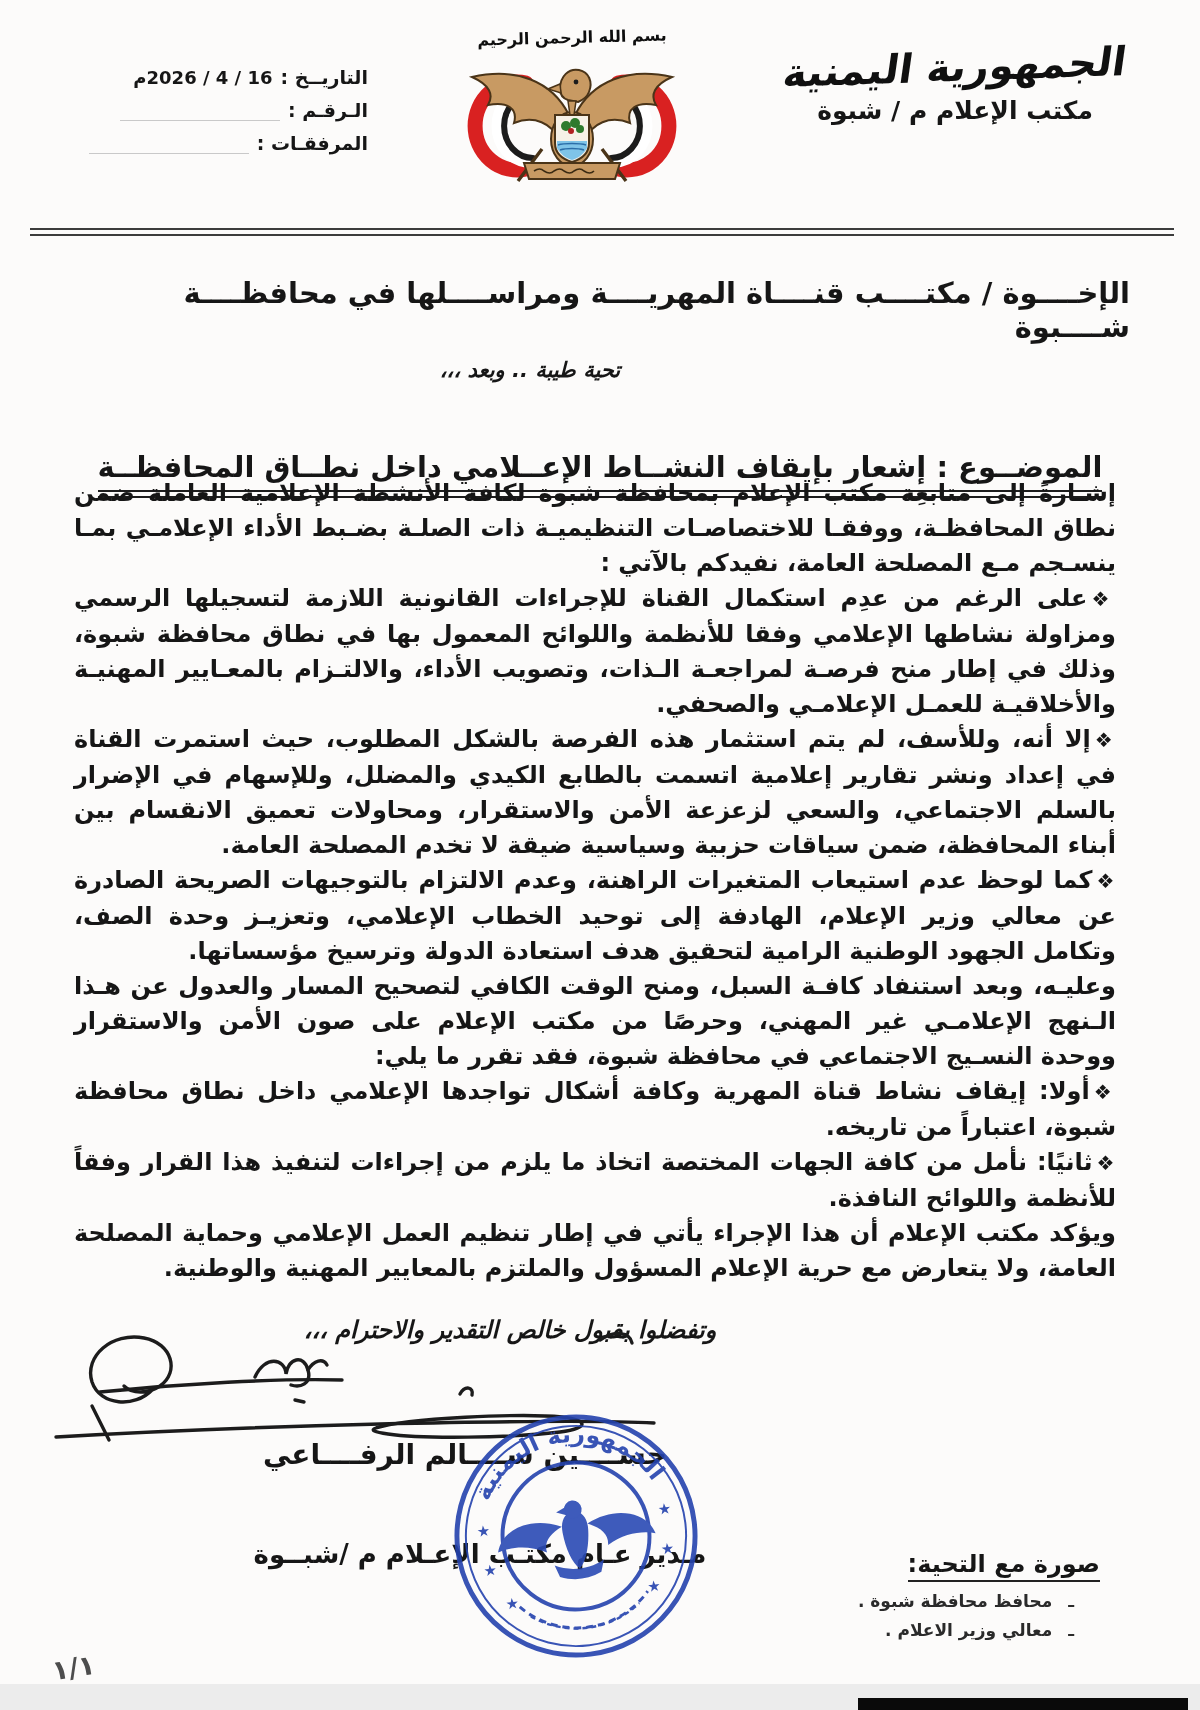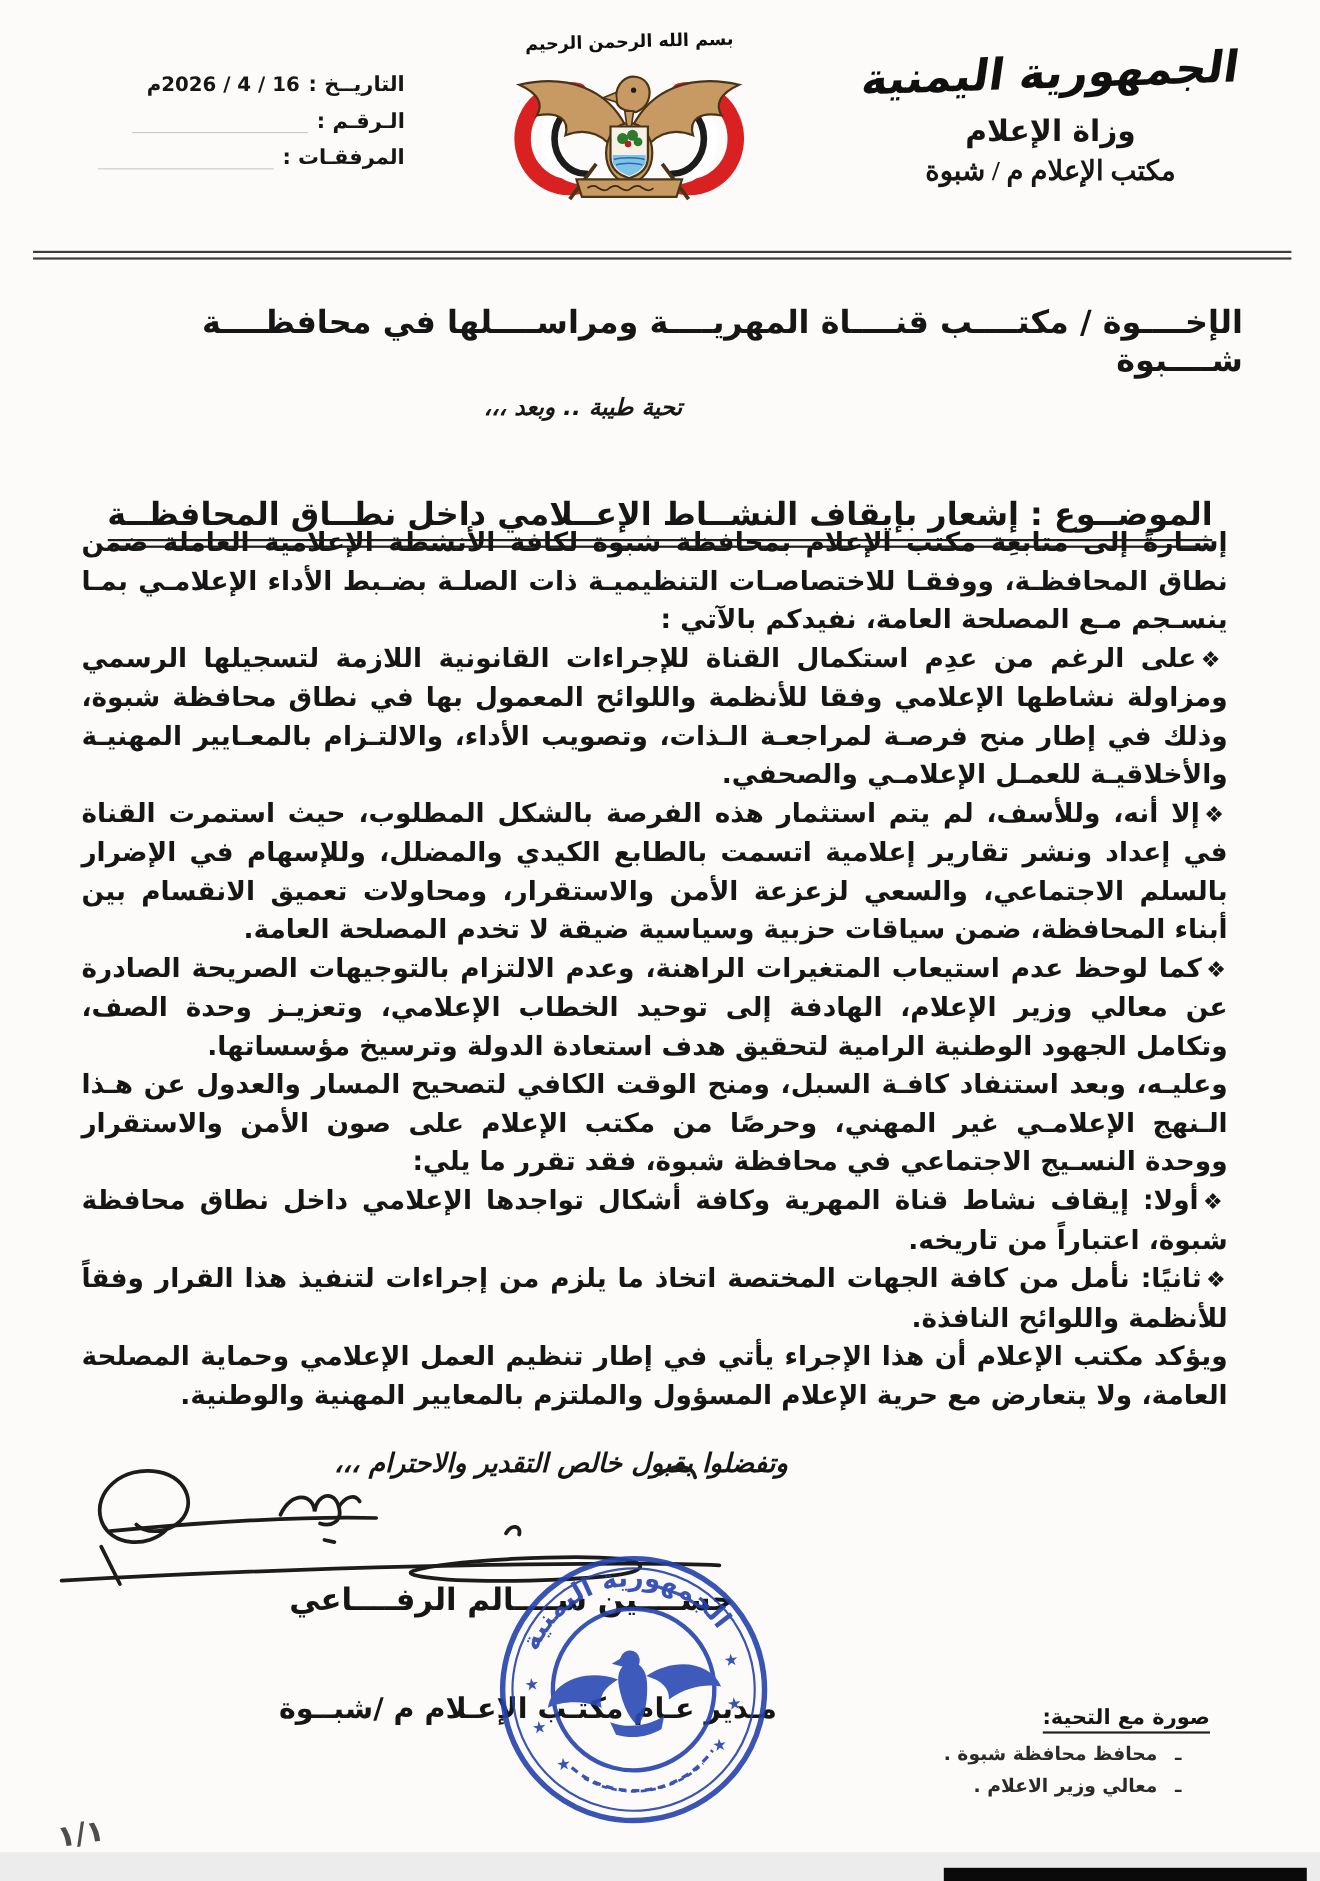--- a/index.html
+++ b/index.html
@@ -17,21 +17,21 @@
   .hdr-left{position:absolute;top:66px;left:78px;width:290px;direction:rtl;}
   .hdr-row{display:flex;align-items:flex-end;justify-content:flex-start;margin-bottom:11px;}
   .hdr-label{font-weight:bold;font-size:19px;white-space:nowrap;}
   .hdr-value{font-weight:bold;font-size:18px;margin-inline-start:8px;white-space:nowrap;}
   .blank-line{display:inline-block;width:160px;border-bottom:1.5px solid #c9c9c9;height:20px;margin-inline-start:8px;}
   .hdr-center{position:absolute;top:28px;left:442px;width:260px;text-align:center;}
   .bismillah{font-size:16px;font-weight:bold;color:#0e0e0e;transform:rotate(-1.5deg);letter-spacing:-1px;}
   .hdr-right{position:absolute;top:44px;right:30px;width:430px;text-align:center;}
   .country-calligraphy{font-size:40px;font-weight:bold;transform:skewX(-10deg) rotate(-2deg);letter-spacing:-2px;color:#101010;}
   .ministry{font-size:27px;font-weight:bold;margin-top:14px;}
-  .office{font-size:25px;font-weight:bold;margin-top:6px;font-family:Liberation Serif, serif;}
+  .office{font-size:25px;font-weight:bold;margin-top:6px;}
   .hdr-rule{position:absolute;top:228px;left:30px;right:26px;height:4px;
     border-top:2.5px solid #3c3c3c;border-bottom:2.5px solid #3c3c3c;}
   
   .addressee{position:absolute;top:276px;right:70px;left:70px;text-align:right;
     font-size:29px;font-weight:bold;letter-spacing:-0.5px;}
   .greeting{position:absolute;top:358px;left:200px;width:660px;text-align:center;
     font-size:21px;font-weight:bold;font-style:italic;}
   .subject-wrap{position:absolute;top:410px;right:70px;left:70px;text-align:center;}
   .subject{display:inline-block;position:relative;font-size:29px;font-weight:bold;
     padding-bottom:6px;border-bottom:2.5px solid #1d1d1d;margin-top:40px;}
@@ -45,21 +45,21 @@
   
   .signature-svg{position:absolute;top:1320px;left:40px;width:680px;height:150px;}
   .sig-name{position:absolute;top:1438px;left:250px;width:430px;text-align:center;
     font-size:28px;font-weight:bold;}
   .sig-title{position:absolute;top:1539px;left:240px;width:480px;text-align:center;
     font-size:26px;font-weight:bold;}
   .stamp{position:absolute;top:1412px;left:452px;width:248px;height:248px;
     opacity:0.9;transform:rotate(-7deg);z-index:5;}
   
   .cc{position:absolute;top:1550px;right:100px;width:260px;direction:rtl;}
-  .cc-heading{display:inline-block;font-size:19px;font-weight:bold;
+  .cc-heading{display:inline-block;font-size:24px;font-weight:bold;
     border-bottom:2px solid #222;padding-bottom:2px;margin-left:24px;}
   .cc-item{display:flex;align-items:baseline;margin-top:9px;padding-right:26px;
     font-size:17px;font-weight:bold;color:#2a2a2a;}
   .cc-dash{margin-inline-end:16px;font-weight:bold;}
   
   .page-num{position:absolute;top:1652px;left:52px;font-size:27px;color:#4d4d4d;
     transform:rotate(-9deg);font-weight:bold;}
   .bottom-strip{position:absolute;left:0;right:0;top:1684px;height:26px;background:#ececec;}
   .bottom-black-bar{position:absolute;top:1698px;left:858px;width:330px;height:12px;background:#0a0a0a;}
 </style>
@@ -116,21 +116,20 @@
 
       <path d="M88,100 L64,132 M148,100 L172,132" stroke="#4a3418" stroke-width="3.4"></path>
 
       <path d="M70,114 L166,114 L161,130 L75,130 Z" fill="#c89a63" stroke="#4a3418" stroke-width="2"></path>
       <path d="M80,122 q6,-4 10,0 q6,4 10,0 q6,-4 10,0 q6,4 10,0 q6,-4 10,0 q6,4 10,0" stroke="#3a2a12" stroke-width="1.6" fill="none"></path>
     </svg>
   </div>
 
   <div class="hdr-right">
     <div class="country-calligraphy">الجمهورية اليمنية</div>
-    <div class="ministry">وزاة الإعلام</div>
     <div class="office">مكتب الإعلام م / شبوة</div>
   </div>
 
   <div class="hdr-rule"></div>
 
   <div class="addressee">الإخــــوة / مكتــــب قنــــاة المهريــــة ومراســــلها في محافظــــة شــــبوة</div>
   <div class="greeting">تحية طيبة .. وبعد ،،،</div>
   <div class="subject-wrap">
     <span class="subject">الموضــوع : إشعار بإيقاف النشــاط الإعــلامي داخل نطــاق المحافظــة</span>
   </div>

